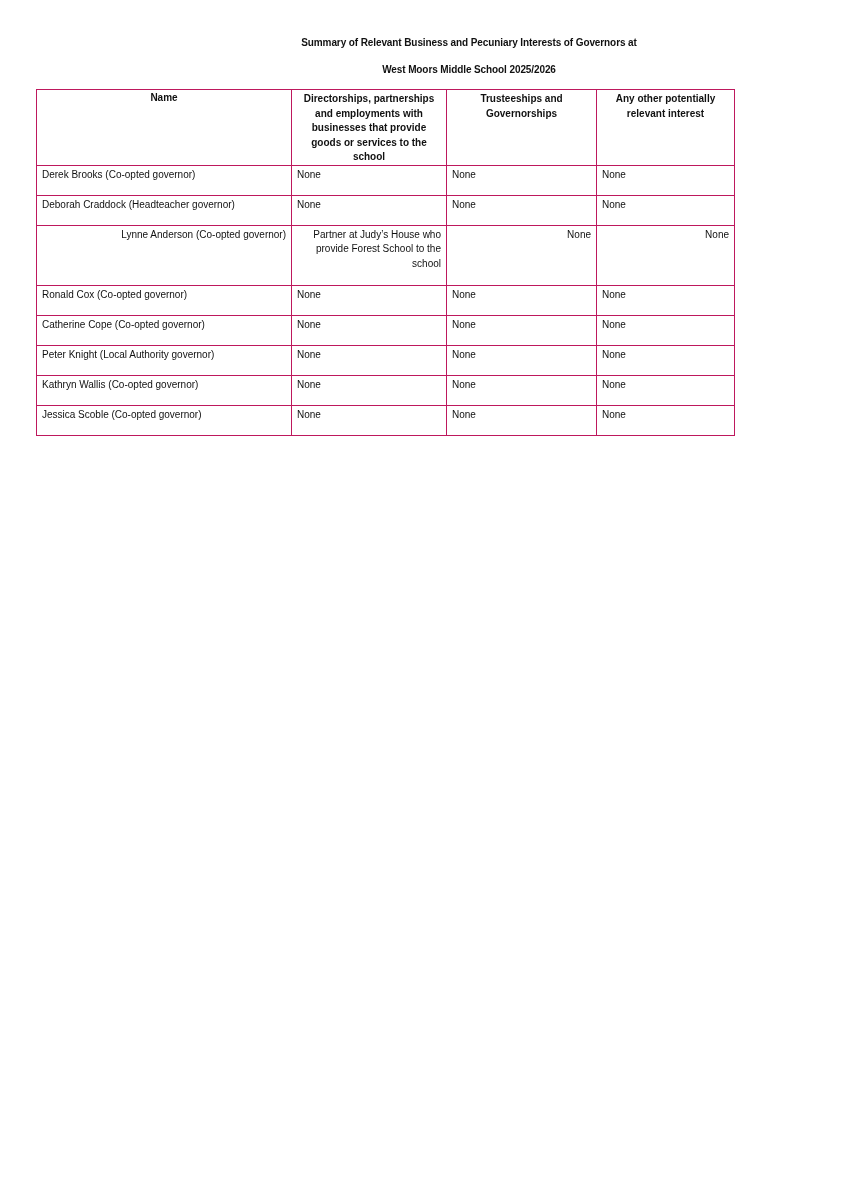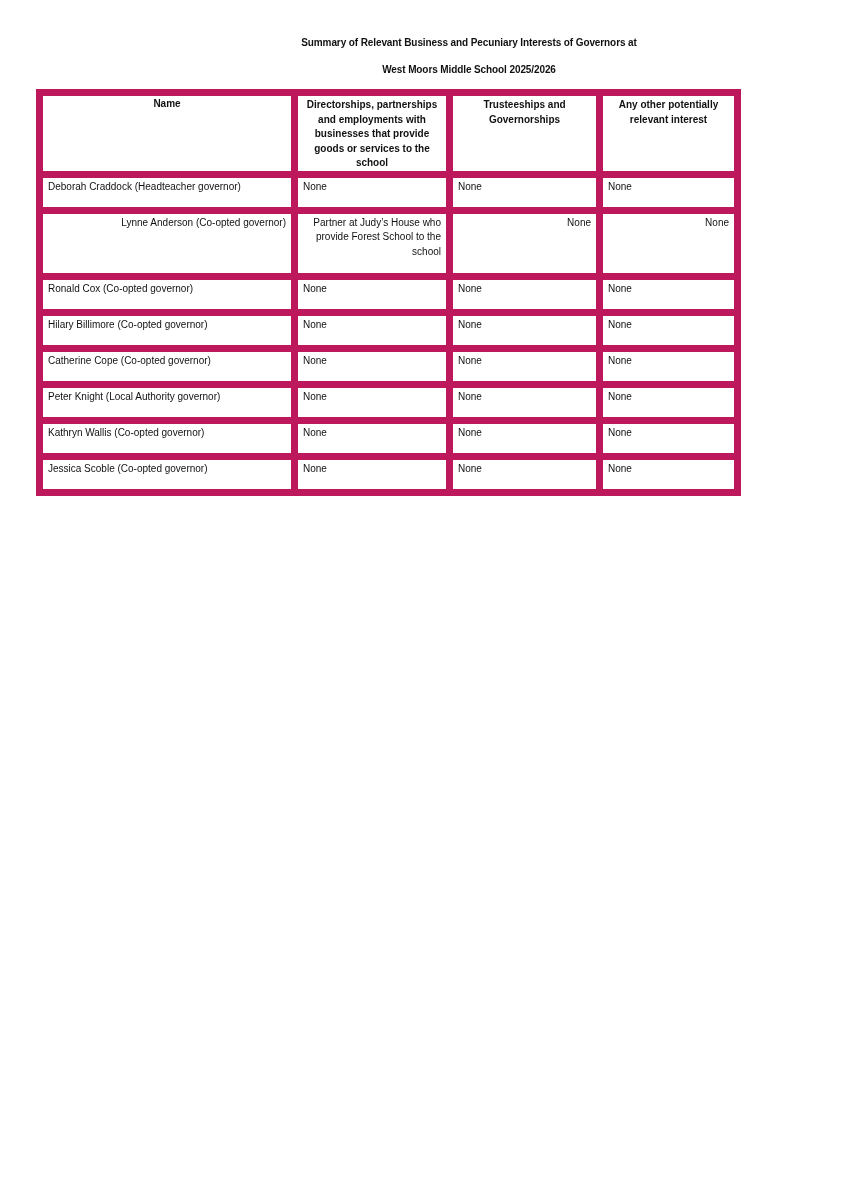--- a/index.html
+++ b/index.html
@@ -16,21 +16,21 @@
     table {
       position: absolute; left: 36px; top: 89px;
       border-collapse: collapse; table-layout: fixed; width: 698px;
       font-size: 10px;
     }
     col.c1 { width: 255px; }
     col.c2 { width: 155px; }
     col.c3 { width: 150px; }
     col.c4 { width: 138px; }
     th, td {
-      border: 7px solid #be185d; vertical-align: top;
+      border: 1px solid #be185d; vertical-align: top;
       padding: 2px 5px 0 5px; line-height: 14.5px;
     }
     td:nth-child(4), th:nth-child(4) { border-left-color: #b5b5b5; }
     th { font-weight: bold; text-align: center; height: 72px; }
     th:nth-child(1) { padding-top: 1px; }
     tbody tr td { height: 27px; }
     tbody tr.tall td { height: 57px; text-align: right; }
   </style>
 </head>
 <body>
@@ -48,39 +48,39 @@
   <thead>
     <tr>
       <th>Name</th>
       <th>Directorships, partnerships and employments with businesses that provide goods or services to the school</th>
       <th>Trusteeships and Governorships</th>
       <th>Any other potentially relevant interest</th>
     </tr>
   </thead>
   <tbody id="tbody">
       <tr>
+        <td>Derek Brooks (Co-opted governor)</td>
+        <td>None</td>
+        <td>None</td>
+        <td>None</td>
+      </tr>
+      <tr>
         <td>Deborah Craddock (Headteacher governor)</td>
         <td>None</td>
         <td>None</td>
         <td>None</td>
       </tr>
       <tr class="tall">
         <td>Lynne Anderson (Co-opted governor)</td>
         <td>Partner at Judy’s House who provide Forest School to the school</td>
         <td>None</td>
         <td>None</td>
       </tr>
       <tr>
         <td>Ronald Cox (Co-opted governor)</td>
-        <td>None</td>
-        <td>None</td>
-        <td>None</td>
-      </tr>
-      <tr>
-        <td>Hilary Billimore (Co-opted governor)</td>
         <td>None</td>
         <td>None</td>
         <td>None</td>
       </tr>
       <tr>
         <td>Catherine Cope (Co-opted governor)</td>
         <td>None</td>
         <td>None</td>
         <td>None</td>
       </tr>

